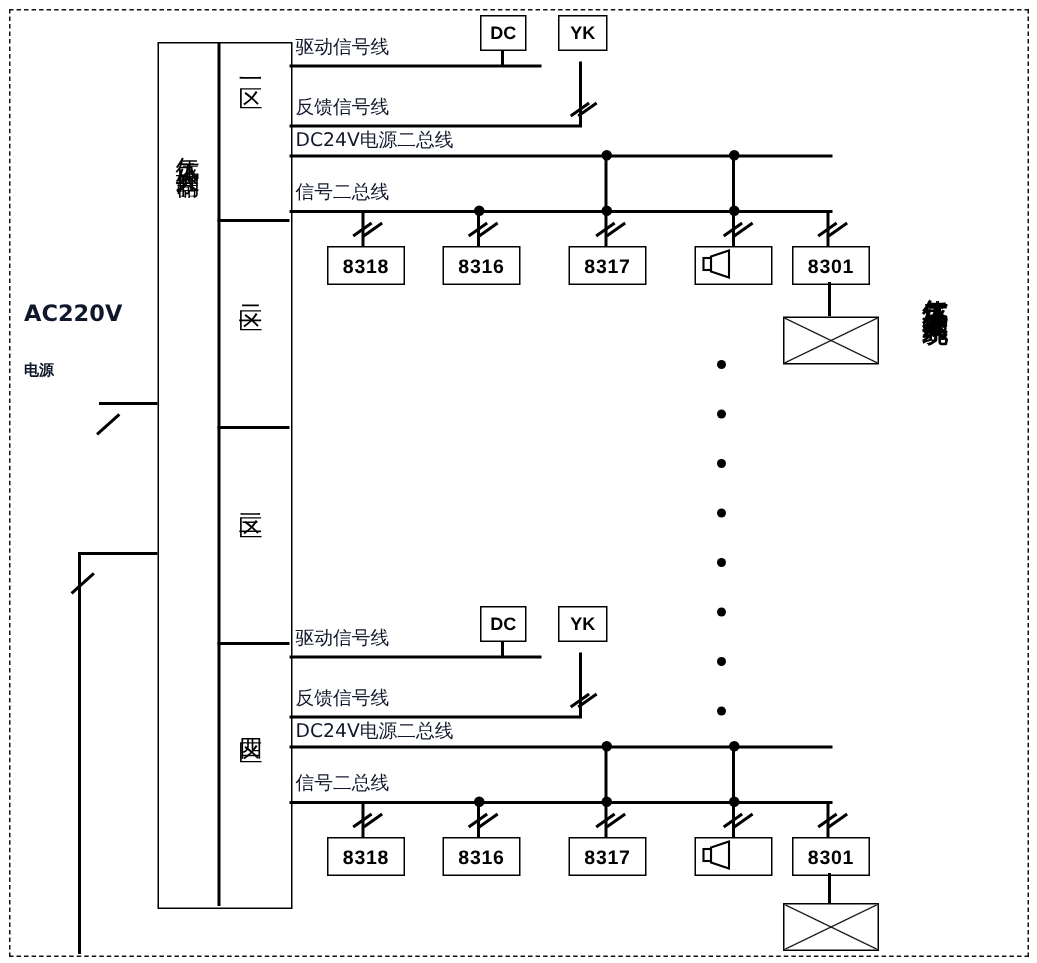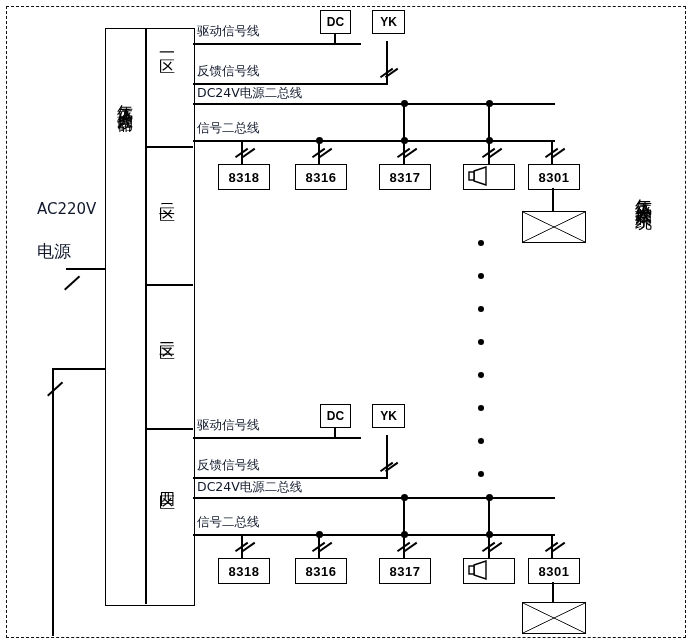--- a/index.html
+++ b/index.html
@@ -8,21 +8,21 @@
 
   
   .ln{position:absolute;background:#000;}
   .hl{height:1.6px;}           
   .vl{width:1.6px;}
 
   .dashborder{position:absolute;border:1.4px dashed #111;}
 
   .txt{position:absolute;color:#0f172a;white-space:nowrap;}
   .cn{font-family:"DejaVu Sans","Liberation Sans",sans-serif;}
-  .bold{font-weight:normal;margin-left:21px;}
+  .bold{font-weight:bold;}
 
   
   .vert{position:absolute;writing-mode:vertical-rl;text-orientation:upright;
         letter-spacing:2px;color:#000;font-family:"DejaVu Sans",sans-serif;}
 
   
   .dev{position:absolute;border:1.6px solid #000;background:#fff;
        display:flex;align-items:center;justify-content:center;
        font-size:13px;font-weight:bold;letter-spacing:0.5px;}
 
@@ -56,21 +56,21 @@
          transform:rotate(-42deg);transform-origin:center;}
 </style>
 </head>
 <body>
 
 <div id="stage">
 
   <div class="dashborder" style="left:6px;top:6px;width:678px;height:630px;"></div>
 
   <div class="txt cn bold" style="left:16px;top:200px;font-size:15px;">AC220V</div>
-  <div class="txt cn bold" style="left:16px;top:240px;font-size:17px;">电源</div>
+  <div class="txt cn bold" style="left:16px;top:240px;font-size:10px;">电源</div>
 
   <div class="vert bold" style="left:612px;top:185px;font-size:17px;height:260px;">气体灭火控制系统</div>
 
   <div class="ln hl" style="left:66px;top:268px;width:40px;"></div>
   <div class="slash" style="left:62px;top:282px;"></div>
 
   <div class="ln vl" style="left:52px;top:368px;height:268px;"></div>
   <div class="ln hl" style="left:52px;top:368px;width:54px;"></div>
   <div class="slash" style="left:45px;top:388px;"></div>
 

